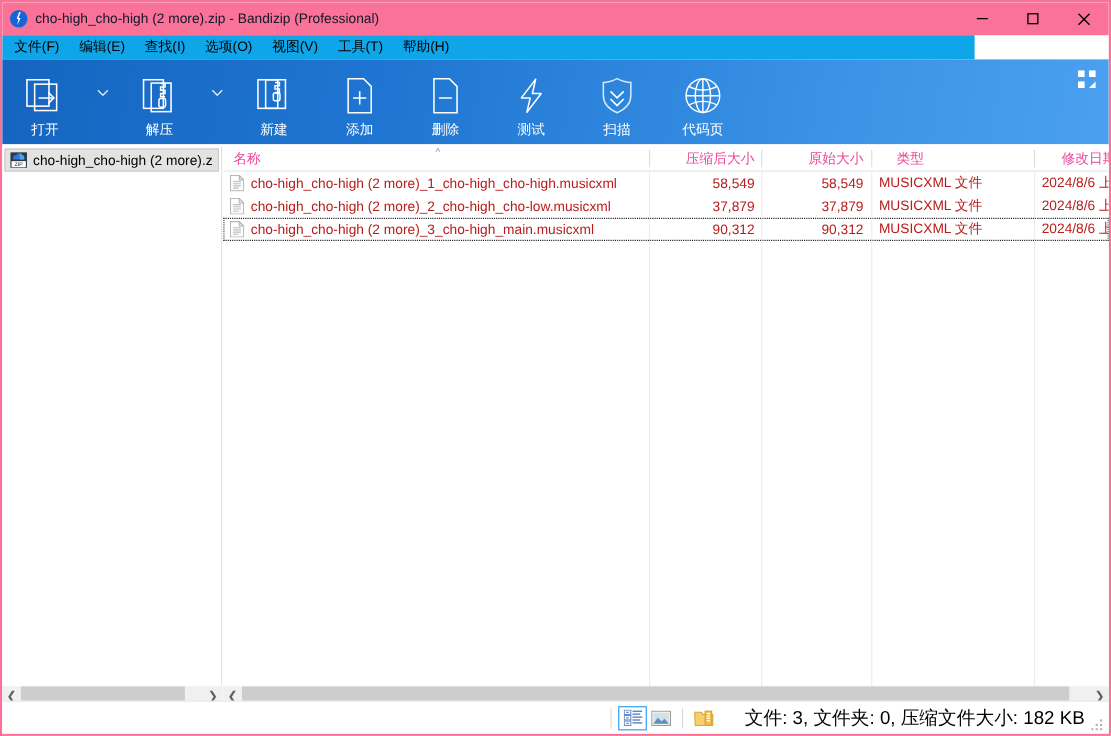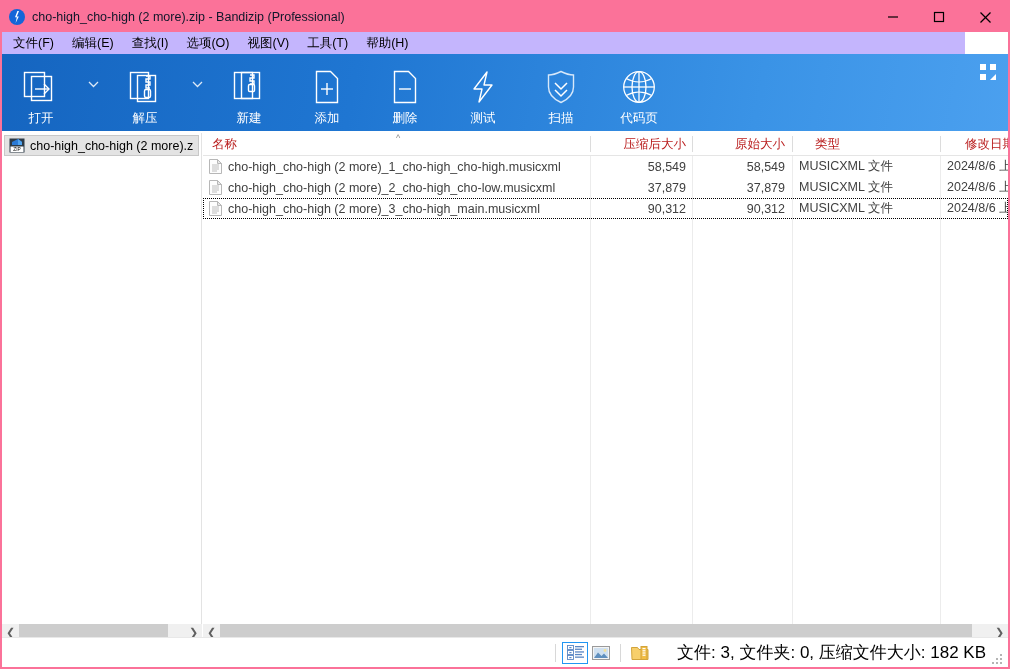--- a/index.html
+++ b/index.html
@@ -54,23 +54,23 @@
   .win-btns { display: flex; height: 30px; flex: 0 0 auto; }
   .win-btn {
     width: 46px; height: 30px;
     display: flex; align-items: center; justify-content: center;
   }
   .win-btn svg { display: block; }
 
   
   .menubar {
     position: absolute; left: 0; top: 30px;
-    width: 963px; height: 22px;
-    background: #c4b5fd;
-    display: flex; align-items: center;
+    width: 884px; height: 22px;
+    background: #0ea5e9;
+    display: flex; 
   }
   .menu-item {
     padding: 2px 9px;
     font-size: 12.5px;
     color: #000;
     white-space: nowrap;
   }
   .menu-item:first-child { margin-left: 2px; }
 
   
@@ -151,21 +151,21 @@
     position: relative;
     height: 23px;
     background: #fff;
     border-bottom: 1px solid #e5e5e5;
     box-sizing: border-box;
   }
   .hdr-cell {
     position: absolute; top: 0;
     height: 22px;
     font-size: 12.5px;
-    color: #b91c1c;
+    color: #ec4899;
     display: flex; align-items: center;
     box-sizing: border-box;
     white-space: nowrap;
   }
   .hdr-sep {
     position: absolute; top: 3px;
     width: 1px; height: 16px;
     background: #dcdcdc;
   }
   .sort-arrow {
@@ -178,21 +178,21 @@
     height: 21px;
     display: block;
     box-sizing: border-box;
   }
   .row.focused { outline: 1px dotted #000; outline-offset: -1px; }
   .cell {
     position: absolute; top: 0;
     height: 21px;
     display: flex; align-items: center;
     font-size: 12.5px;
-    color: #404040;
+    color: #b91c1c;
     white-space: nowrap;
     box-sizing: border-box;
     overflow: hidden;
   }
   .cell.num { justify-content: flex-end; }
   .file-icon {
     width: 13px; height: 15px;
     margin-right: 6px;
     flex: 0 0 auto;
   }

